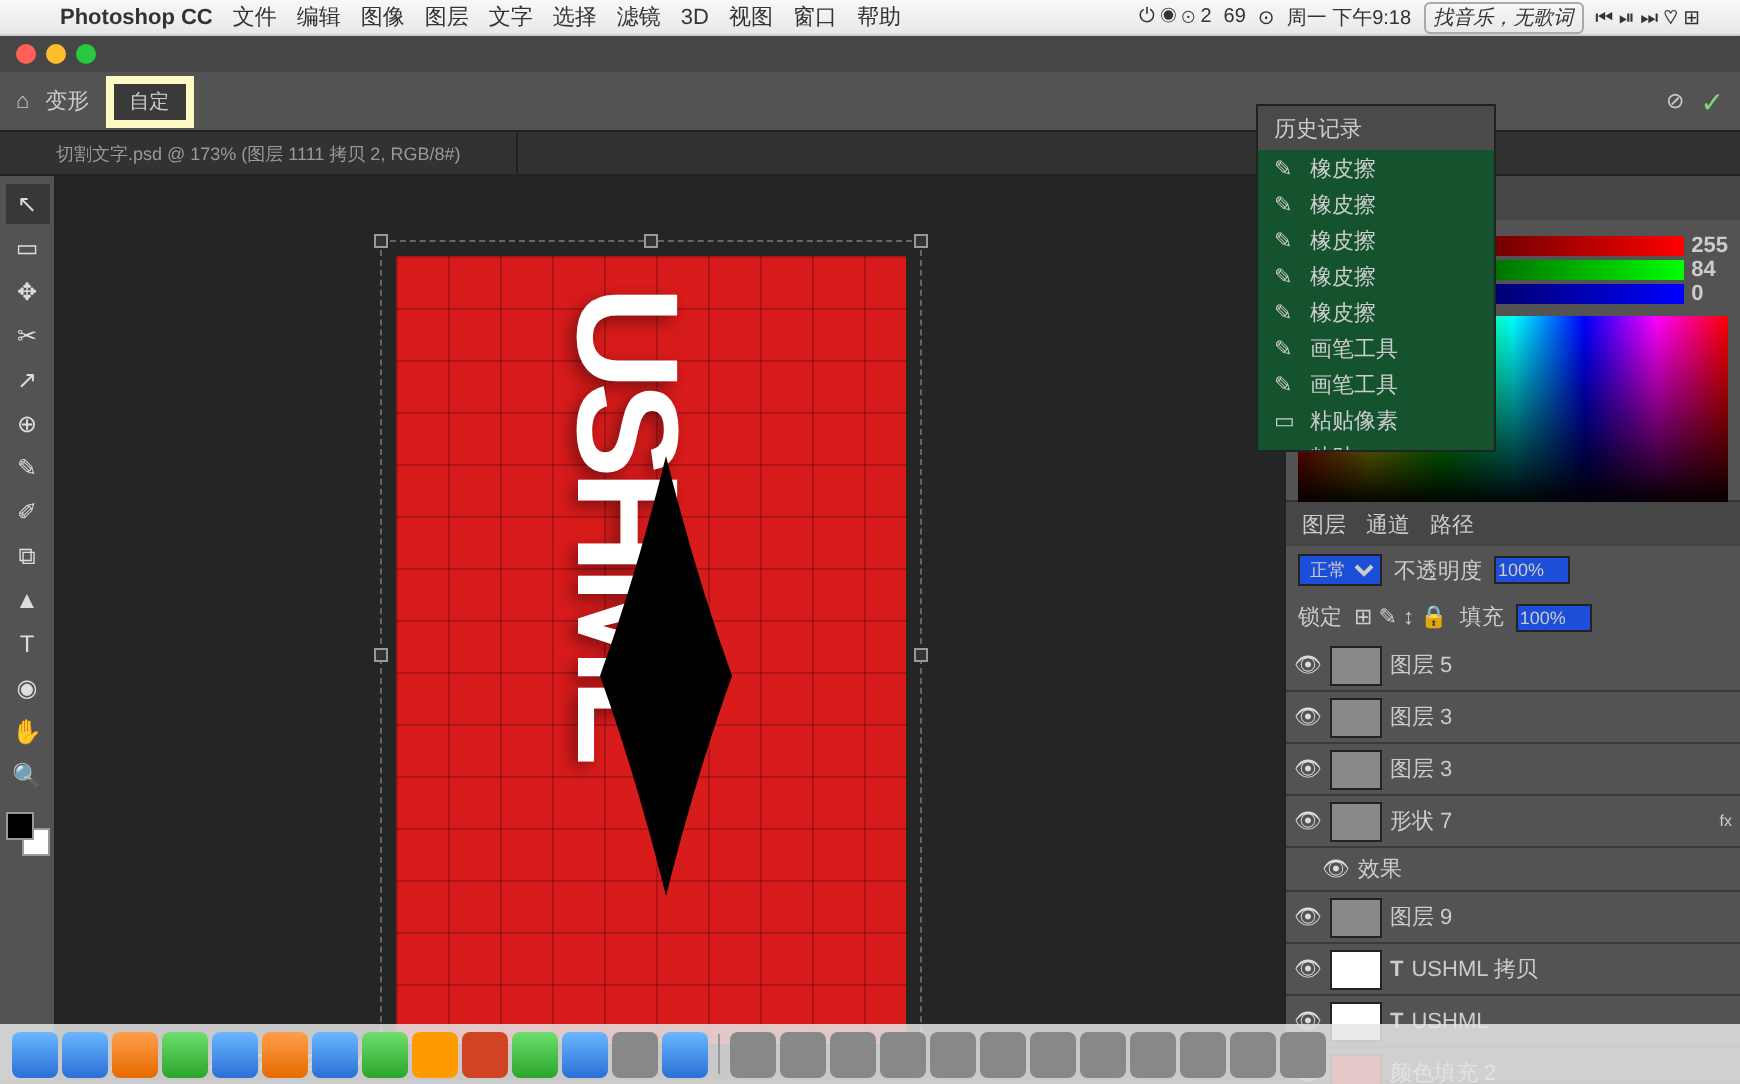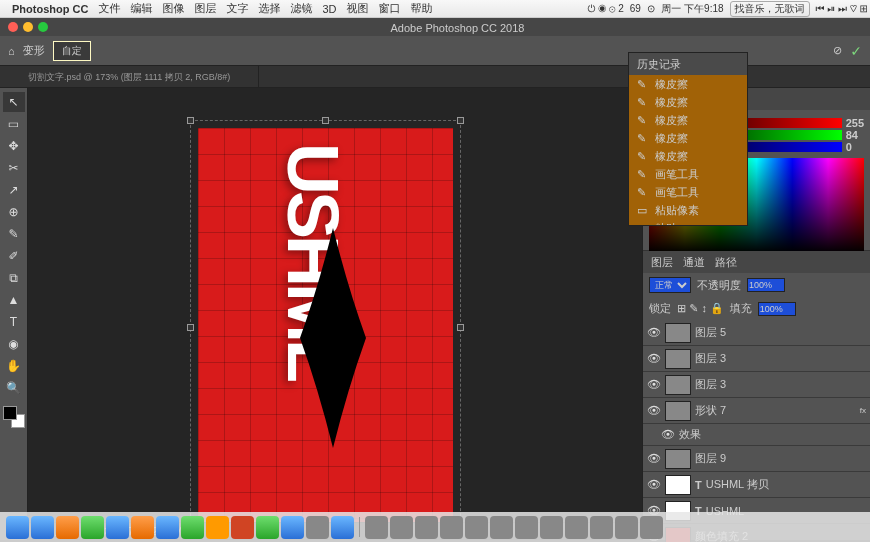--- a/index.html
+++ b/index.html
@@ -1,26 +1,26 @@
 <!DOCTYPE html>
 <html><head>
 <meta charset="utf-8">
 <style>
 *{margin:0;padding:0;box-sizing:border-box;font-family:-apple-system,"PingFang SC",sans-serif;font-size:11px;}
 body{background:#383838;color:#ccc;width:870px;height:542px;overflow:hidden;position:relative;}
-.mac-menu{height:18px;background:linear-gradient(#f8f8f8,#e8e8e8);display:flex;align-items:center;padding:0 2px;color:#333;font-size:10px;gap:10px;border-bottom:1px solid #ccc;}
+.mac-menu{height:18px;background:linear-gradient(#f8f8f8,#e8e8e8);display:flex;align-items:center;padding:0 20px;color:#333;font-size:10px;gap:10px;border-bottom:1px solid #ccc;}
 .mac-menu .apple{font-size:12px;}
 .mac-menu .app-name{font-weight:bold;}
 .mac-menu .right{margin-left:auto;display:flex;gap:6px;align-items:center;}
 .mac-menu .right span{font-size:10px;}
 .traffic{display:flex;gap:5px;padding:4px 8px;background:#464646;}
 .traffic div{width:10px;height:10px;border-radius:50%;}
 .tr{background:#ff5f56;}.ty{background:#ffbd2e;}.tg{background:#27c93f;}
 .options-bar{height:30px;background:#535353;border-bottom:1px solid #222;display:flex;align-items:center;padding:0 8px;gap:8px;}
-.options-bar .btn{background:#3a3a3a;padding:2px 8px;border:1px solid #fef9c3;font-size:10px;}
+.options-bar .btn{background:#3a3a3a;padding:2px 8px;border:4px solid #fef9c3;font-size:10px;}
 .tabs{height:22px;background:#323232;display:flex;border-bottom:1px solid #222;}
 .tab{padding:0 28px;line-height:22px;font-size:9px;color:#999;border-right:1px solid #222;}
 .tab.active{background:#252525;color:#eee;}
 .main{display:flex;height:452px;}
 .tools{width:28px;background:#535353;display:flex;flex-direction:column;align-items:center;padding-top:4px;gap:2px;border-right:1px solid #222;}
 .tool{width:22px;height:20px;display:flex;align-items:center;justify-content:center;color:#ddd;cursor:pointer;font-size:12px;}
 .tool.active{background:#383838;}
 .tools .swatches{margin-top:6px;position:relative;width:22px;height:22px;}
 .swatches .fg{position:absolute;width:14px;height:14px;background:#000;border:1px solid #999;z-index:2;}
 .swatches .bg{position:absolute;width:14px;height:14px;background:#fff;border:1px solid #999;bottom:0;right:0;}
@@ -50,21 +50,21 @@
 .layer .eye{width:14px;text-align:center;color:#ddd;}
 .layer .thumb{width:26px;height:20px;background:#888;border:1px solid #222;}
 .layer .thumb.red{background:#d81b1b;}
 .layer .thumb.white{background:#fff;}
 .layer.sub{padding-left:18px;height:22px;}
 .dock{position:absolute;bottom:0;left:0;right:0;height:30px;background:rgba(230,230,230,.85);display:flex;align-items:center;padding:0 6px;gap:2px;}
 .dock-item{width:23px;height:23px;border-radius:4px;background:linear-gradient(#6ab7ff,#2a6fd6);}
 .dock-item.f{background:linear-gradient(#ff9e4a,#e66a00);}
 .dock-item.g{background:linear-gradient(#6ede6e,#2aa52a);}
 .dock-item.gr{background:#888;}
-.float-panel{position:absolute;left:628px;top:52px;width:120px;background:#a16207;border:1px solid #222;}
+.float-panel{position:absolute;left:628px;top:52px;width:120px;background:#14532d;border:1px solid #222;}
 .float-panel .panel-title{background:#4a4a4a;}
 .check-icon{color:#7dd87d;font-size:14px;}
 </style>
 </head>
 <body>
 
 <div class="mac-menu">
 <span class="apple"></span>
 <span class="app-name">Photoshop CC</span>
 <span>文件</span>
@@ -76,30 +76,29 @@
 <span>滤镜</span>
 <span>3D</span>
 <span>视图</span>
 <span>窗口</span>
 <span>帮助</span>
 <div class="right">
 <span>⏻ ◉ ⊙ 2</span>
 <span>69</span>
 <span>⊙</span>
 <span>周一 下午9:18</span>
-<span style="border:1px solid #aaa;border-radius:3px;padding:0 4px;">找音乐，无歌词</span>
+<span style="border:1px solid #aaa;border-radius:3px;padding:0 4px;font-style:italic;">找音乐，无歌词</span>
 <span>⏮ ⏯ ⏭ ♡ ⊞</span>
 </div>
 </div>
 
 <div class="traffic">
 <div class="tr"></div>
 <div class="ty"></div>
 <div class="tg"></div>
-<div style="flex:1;text-align:center;">Adobe Photoshop CC 2018</div>
 </div>
 
 <div class="options-bar">
 <span>⌂</span>
 <span>变形</span>
 <span class="btn">自定</span>
 <span style="flex:1"></span>
 <span>⊘</span>
 <span class="check-icon">✓</span>
 </div>

